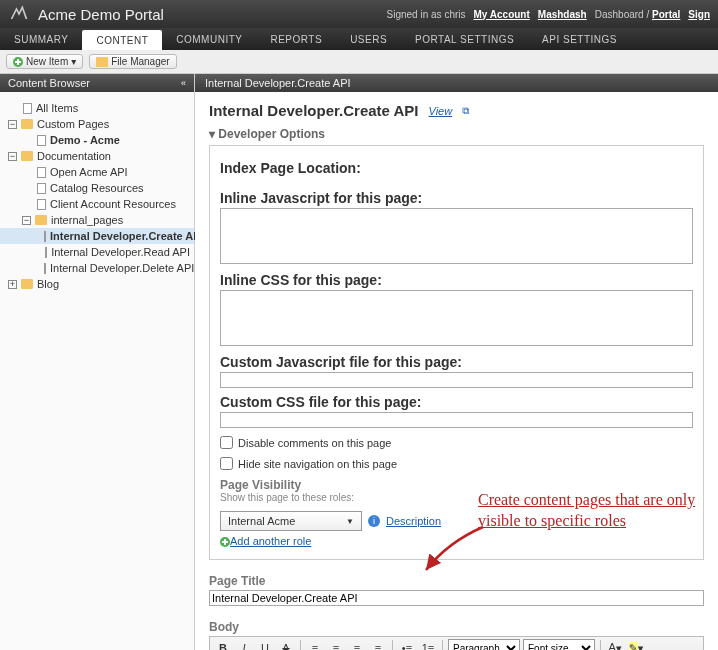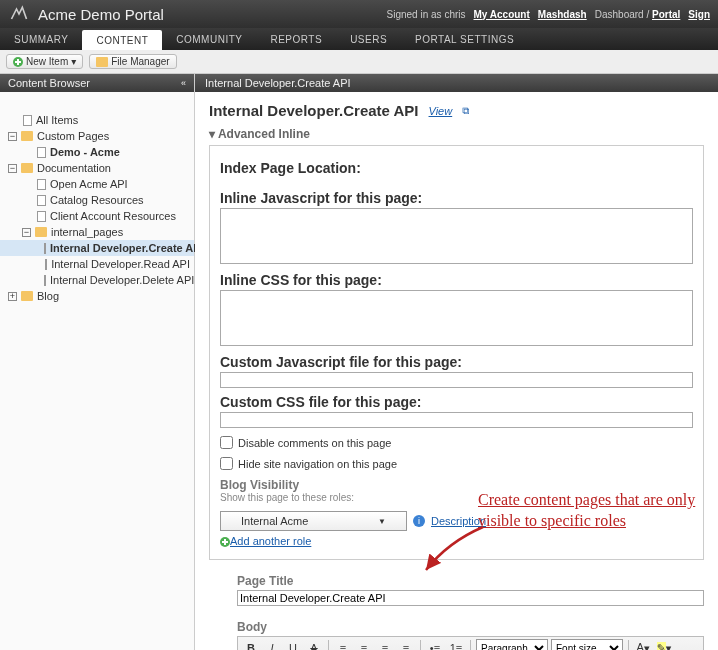--- a/index.html
+++ b/index.html
@@ -17,21 +17,21 @@
 .btn { background: linear-gradient(#fdfdfd,#e8e8e8); border: 1px solid #bbb; border-radius: 3px; padding: 1px 6px; font-size: 10px; display: inline-flex; align-items: center; gap: 3px; cursor: pointer; }
 .icon-plus { width: 10px; height: 10px; background: #4caf50; border-radius: 50%; position: relative; }
 .icon-plus::before, .icon-plus::after { content: ""; position: absolute; background: #fff; }
 .icon-plus::before { left: 4px; top: 2px; width: 2px; height: 6px; }
 .icon-plus::after { left: 2px; top: 4px; width: 6px; height: 2px; }
 .icon-folder { width: 12px; height: 10px; background: #f5c564; border-radius: 1px; position: relative; }
 .body-wrap { display: flex; }
 .sidebar { width: 195px; flex: 0 0 195px; border-right: 1px solid #ccc; background: #fafafa; }
 .sidebar-head { background: linear-gradient(#5a5a5a,#3a3a3a); color: #eee; font-size: 11px; padding: 3px 8px; display: flex; justify-content: space-between; align-items: center; }
 .sidebar-head .collapse { font-size: 9px; cursor: pointer; }
-.tree { padding: 20px 0; font-size: 11px; }
+.tree { padding: 8px 0; font-size: 11px; }
 .tree-item { padding: 2px 4px 2px 18px; cursor: pointer; white-space: nowrap; display: flex; align-items: center; gap: 4px; }
 .tree-item.l1 { padding-left: 8px; }
 .tree-item.l2 { padding-left: 22px; }
 .tree-item.l3 { padding-left: 40px; }
 .tree-item.selected { background: #d6e6f5; font-weight: bold; }
 .tree-item .exp { width: 9px; height: 9px; border: 1px solid #888; font-size: 9px; line-height: 7px; text-align: center; display: inline-block; }
 .tree-item .noexp { width: 11px; display: inline-block; }
 .ticon { width: 12px; height: 10px; display: inline-block; }
 .ticon.folder { background: #f5c564; border-radius: 1px; }
 .ticon.page { background: #fff; border: 1px solid #999; width: 9px; height: 11px; }
@@ -44,29 +44,29 @@
 .ext-icon { color: #1a5dab; font-size: 10px; }
 .section-toggle { color: #666; font-size: 12px; font-weight: bold; margin-bottom: 4px; cursor: pointer; }
 .fieldset { border: 1px solid #ccc; padding: 8px 10px 12px; position: relative; }
 .flabel { font-size: 14px; font-weight: bold; margin: 6px 0 2px; display: block; }
 .txtarea { width: 100%; height: 56px; border: 1px solid #aaa; background: #fff; resize: none; font-size: 11px; }
 .txt { width: 100%; border: 1px solid #aaa; height: 16px; font-size: 11px; padding: 0 2px; }
 .chk-row { display: flex; align-items: center; gap: 5px; margin: 8px 0; }
 .sub-head { color: #777; font-weight: bold; font-size: 12px; margin-top: 6px; }
 .sub-desc { color: #888; font-size: 10px; }
 .role-row { display: flex; align-items: center; gap: 6px; margin: 8px 0 4px; }
-.role-sel { width: 187px; height: 20px; border: 1px solid #999; background: linear-gradient(#fff,#eee); display: flex; align-items: center; justify-content: space-between; padding: 0 20px; font-size: 11px; }
+.role-sel { width: 142px; height: 20px; border: 1px solid #999; background: linear-gradient(#fff,#eee); display: flex; align-items: center; justify-content: space-between; padding: 0 7px; font-size: 11px; }
 .role-sel .arrow { font-size: 8px; }
 .info-icon { width: 12px; height: 12px; border-radius: 50%; background: #3b82d4; color: #fff; font-size: 9px; text-align: center; line-height: 12px; display: inline-block; }
 .desc-link { color: #1a5dab; text-decoration: underline; font-size: 11px; }
 .add-role { display: flex; align-items: flex-end; margin-top: 0; }
 .add-role a { color: #1a5dab; text-decoration: underline; }
 .callout { position: absolute; right: 20px; top: 398px; color: #b22; font-family: Georgia, serif; font-size: 16px; line-height: 1.3; width: 220px; pointer-events: none; text-decoration: underline; }
 .arrow-svg { position: absolute; left: -60px; top: 32px; }
-.block { margin-top: 14px; margin-left: 28px; }
+.block { margin-top: 14px; }
 .block-label { color: #777; font-weight: bold; font-size: 12px; margin-bottom: 2px; }
 .rte-toolbar { border: 1px solid #bbb; background: linear-gradient(#f5f5f5,#e5e5e5); padding: 2px 4px; display: flex; flex-wrap: wrap; gap: 3px; align-items: center; }
 .rte-btn { width: 18px; height: 18px; border: 1px solid transparent; display: inline-flex; align-items: center; justify-content: center; font-size: 11px; cursor: pointer; border-radius: 2px; }
 .rte-sep { width: 1px; height: 16px; background: #bbb; margin: 0 2px; }
 .rte-sel { height: 18px; font-size: 10px; border: 1px solid #999; background: #fff; }
 .rte-sel.para { width: 72px; }
 .rte-sel.font { width: 72px; }
 </style>
 </head>
 <body>
@@ -85,20 +85,21 @@
   </div>
 </div>
 
 <div class="nav">
   <div class="nav-item">SUMMARY</div>
   <div class="nav-item active">CONTENT</div>
   <div class="nav-item">COMMUNITY</div>
   <div class="nav-item">REPORTS</div>
   <div class="nav-item">USERS</div>
   <div class="nav-item">PORTAL SETTINGS</div>
+  <div class="nav-item">API SETTINGS</div>
 </div>
 
 <div class="toolbar">
   <div class="btn">
       <span class="icon-plus"></span>
       <span>New Item</span> 
       <span>▾</span>
     </div>
   <div class="btn">
       <span class="icon-folder"></span>
@@ -180,21 +181,21 @@
   </div>
 
   <div class="content">
     <div class="content-head">Internal Developer.Create API</div>
     <div class="content-inner" style="position:relative">
       <div class="page-title-row">
         <h2>Internal Developer.Create API</h2>
         <a href="#" class="view-link">View</a>
         <span class="ext-icon">⧉</span>
       </div>
-      <div class="section-toggle">▾ <span>Advanced Inline</span></div>
+      <div class="section-toggle">▾ <span>Developer Options</span></div>
 
       <div class="fieldset">
         <span class="flabel">Index Page Location:</span>
 
         <span class="flabel" style="margin-top:14px">Inline Javascript for this page:</span>
         <textarea class="txtarea" style=""></textarea>
 
         <span class="flabel">Inline CSS for this page:</span>
         <textarea class="txtarea" style=""></textarea>
 
@@ -206,21 +207,21 @@
 
         <div class="chk-row">
             <input type="checkbox" style="">
             <span>Disable comments on this page</span>
           </div>
         <div class="chk-row">
             <input type="checkbox" style="">
             <span>Hide site navigation on this page</span>
           </div>
 
-        <div class="sub-head">Blog Visibility</div>
+        <div class="sub-head">Page Visibility</div>
         <div class="sub-desc">Show this page to these roles:</div>
 
         <div class="role-row">
           <div class="role-sel">
               <span>Internal Acme</span>
               <span class="arrow">▼</span>
             </div>
           <span class="info-icon">i</span>
           <a href="#" class="desc-link">Description</a>
         </div>

